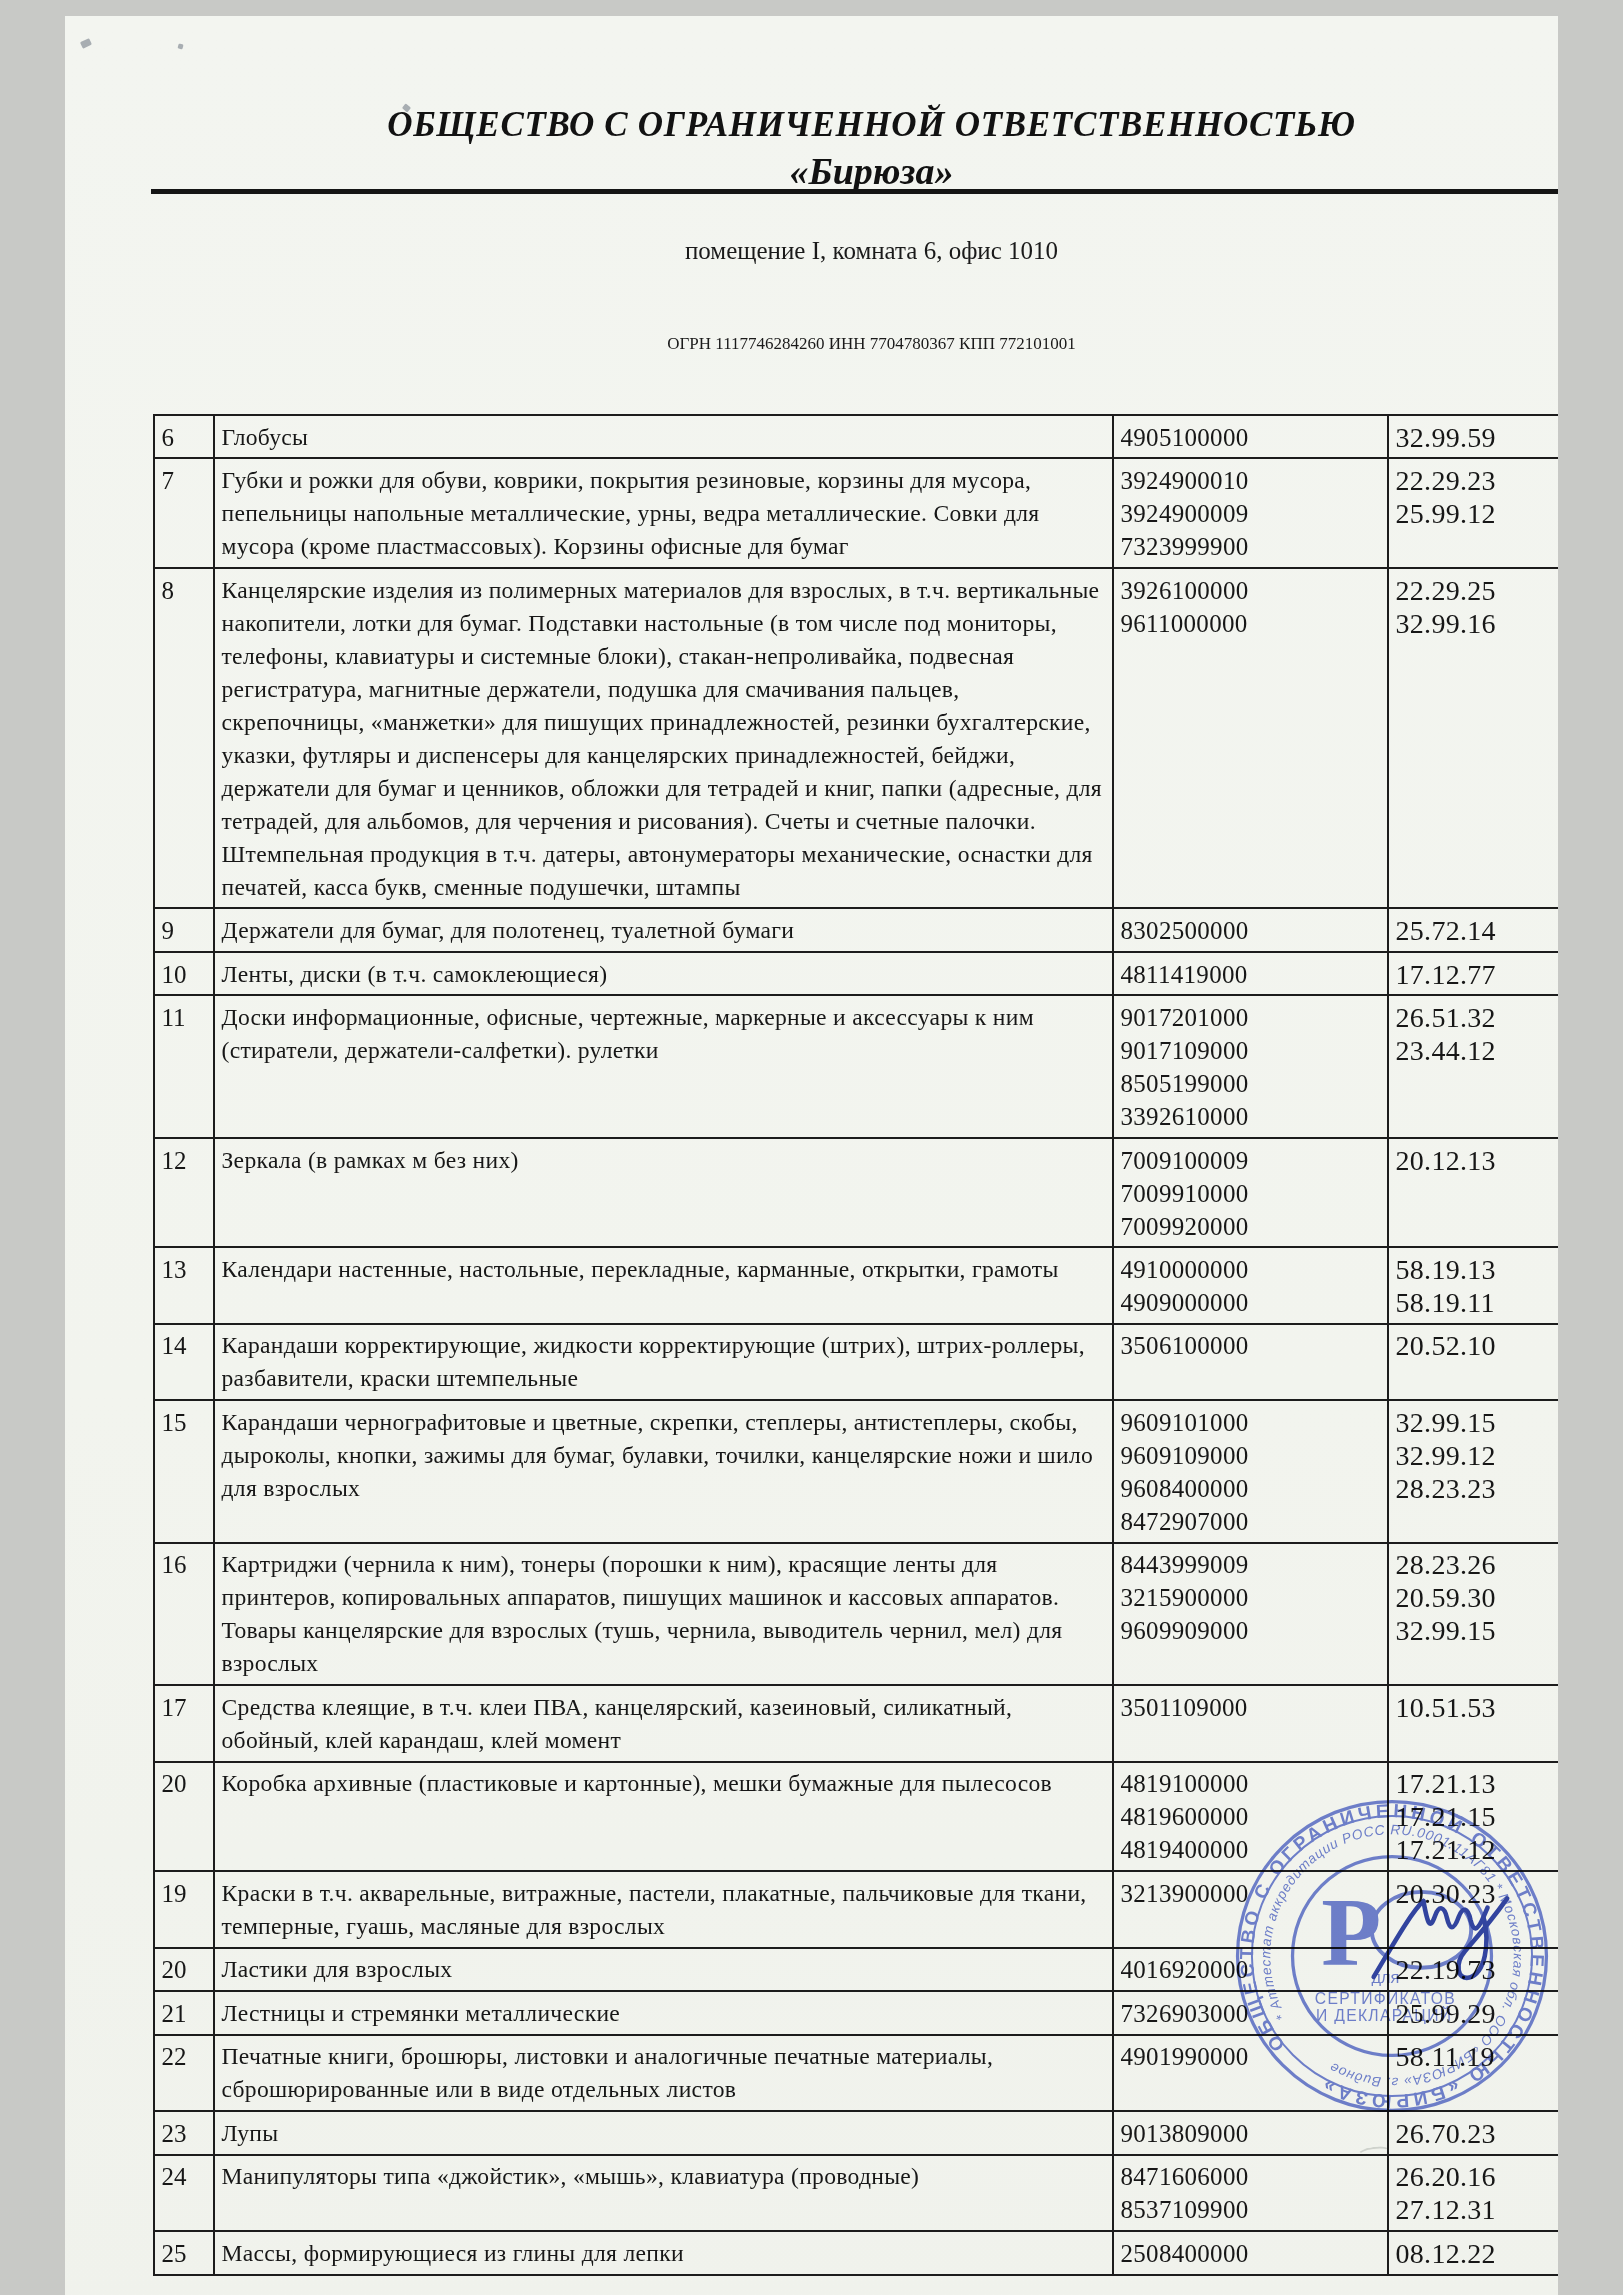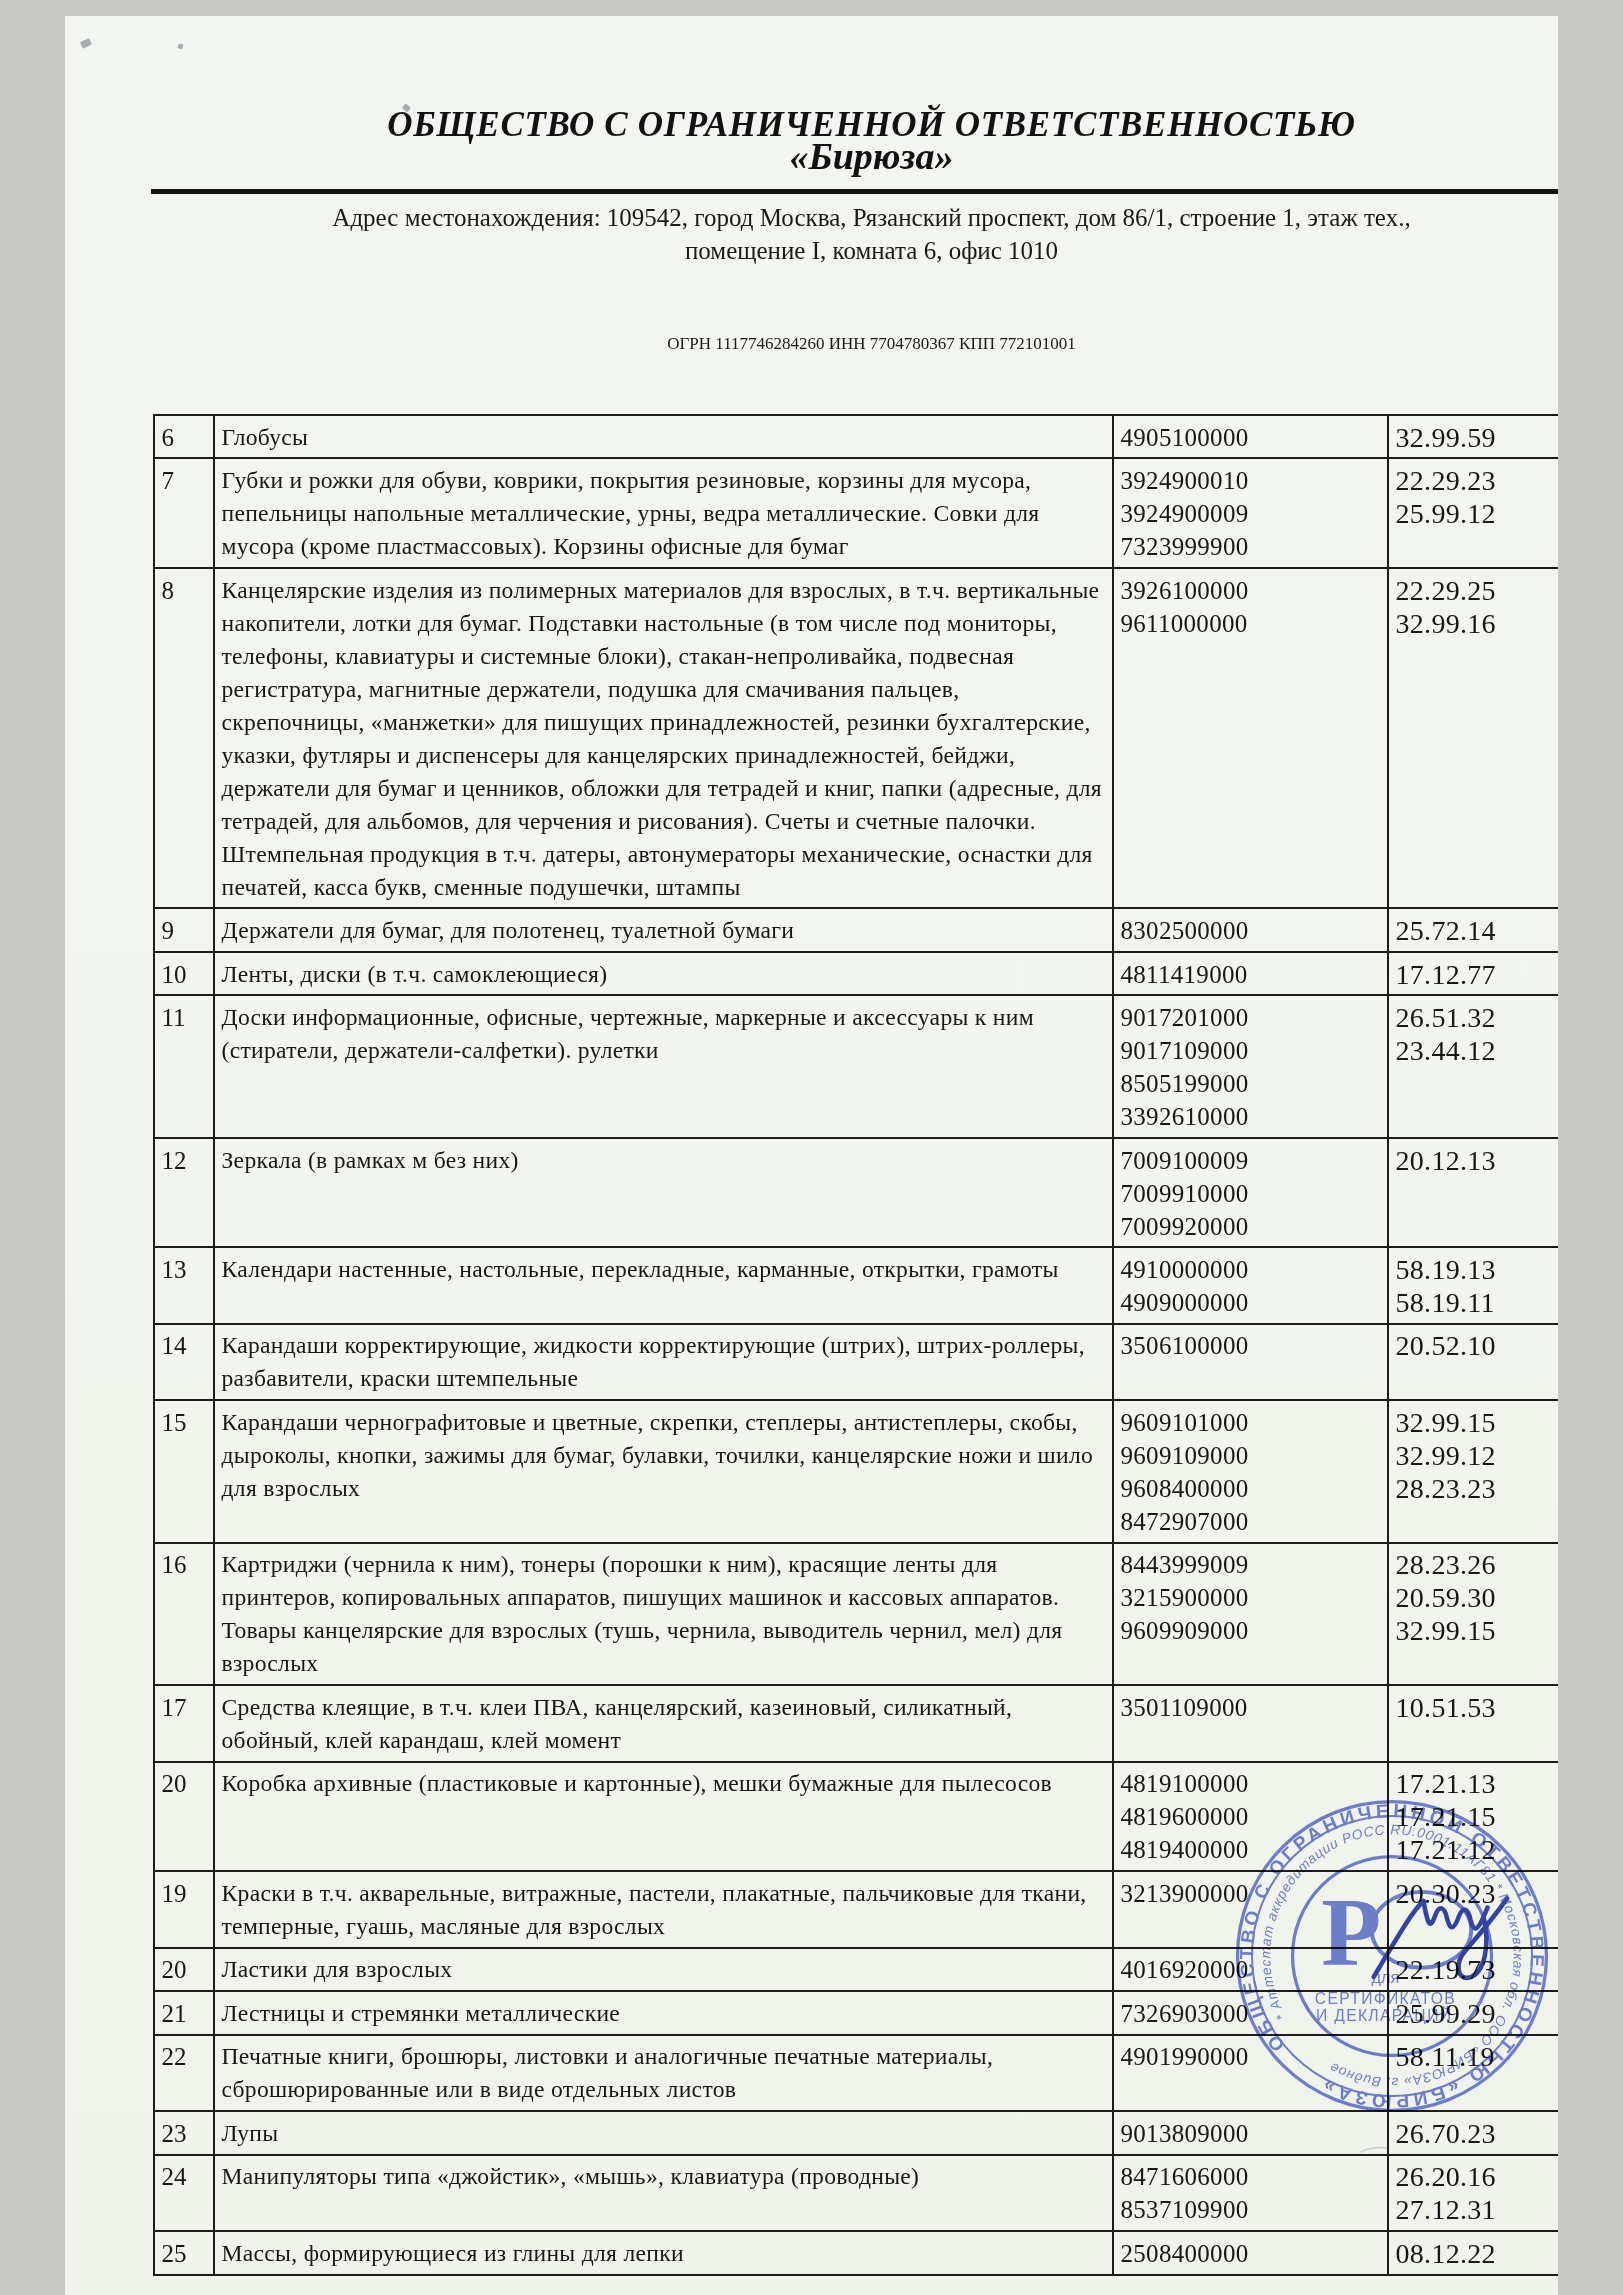--- a/index.html
+++ b/index.html
@@ -16,21 +16,21 @@
   
   .speck{position:absolute;background:#8f969d;opacity:.75;border-radius:1.3px;}
   .speck.s1{left:15.7px;top:23.6px;width:9.8px;height:7.2px;transform:rotate(-25deg);}
   .speck.s2{left:113px;top:27.5px;width:5.2px;height:5.2px;transform:rotate(15deg);}
   .speck.s3{left:338px;top:89px;width:7.2px;height:5.9px;transform:rotate(40deg);}
   .smudge{position:absolute;left:1292px;top:2131px;width:30px;height:9.2px;border:2px solid #b9bdb7;border-color:#b9bdb7 transparent transparent transparent;border-radius:50%;opacity:.6;transform:rotate(-8deg);}
 
   
   .hdr{position:absolute;left:88px;width:1437px;text-align:center;}
   .title1{top:90px;font-size:35px;line-height:37px;font-weight:bold;font-style:italic;letter-spacing:0.7px;color:#121212;}
-  .title2{top:121px;font-size:38px;line-height:39px;font-weight:bold;font-style:italic;color:#121212;}
+  .title2{top:136px;font-size:38px;line-height:39px;font-weight:bold;font-style:italic;color:#121212;}
   .rule{position:absolute;left:86px;top:173px;width:1439px;height:5.2px;background:#151515;}
   .addr{font-size:25px;line-height:29px;color:#1a1a1a;}
   .a1{top:187px;}
   .a2{top:220px;}
   .a3{top:251px;}
   .ogrn{top:313px;font-size:17px;}
   .phone{top:344px;font-size:25px;}
 
   
   table.items{
@@ -61,21 +61,20 @@
 
   <div class="speck s1"></div>
   <div class="speck s2"></div>
   <div class="speck s3"></div>
   <div class="smudge"></div>
 
   <div class="hdr title1">ОБЩЕСТВО С ОГРАНИЧЕННОЙ ОТВЕТСТВЕННОСТЬЮ</div>
   <div class="hdr title2">«Бирюза»</div>
   <div class="rule"></div>
 
-  <div class="hdr addr a1">Адрес местонахождения: 109542, город Москва, Рязанский проспект, дом 86/1, строение 1, этаж тех.,</div>
   <div class="hdr addr a2">помещение I, комната 6, офис 1010</div>
   <div class="hdr addr ogrn">ОГРН 1117746284260 ИНН 7704780367 КПП 772101001</div>
 
   <table class="items">
     <colgroup>
       <col style="width:60px">
       <col style="width:899px">
       <col style="width:275px">
       <col style="width:193px">
     </colgroup>

